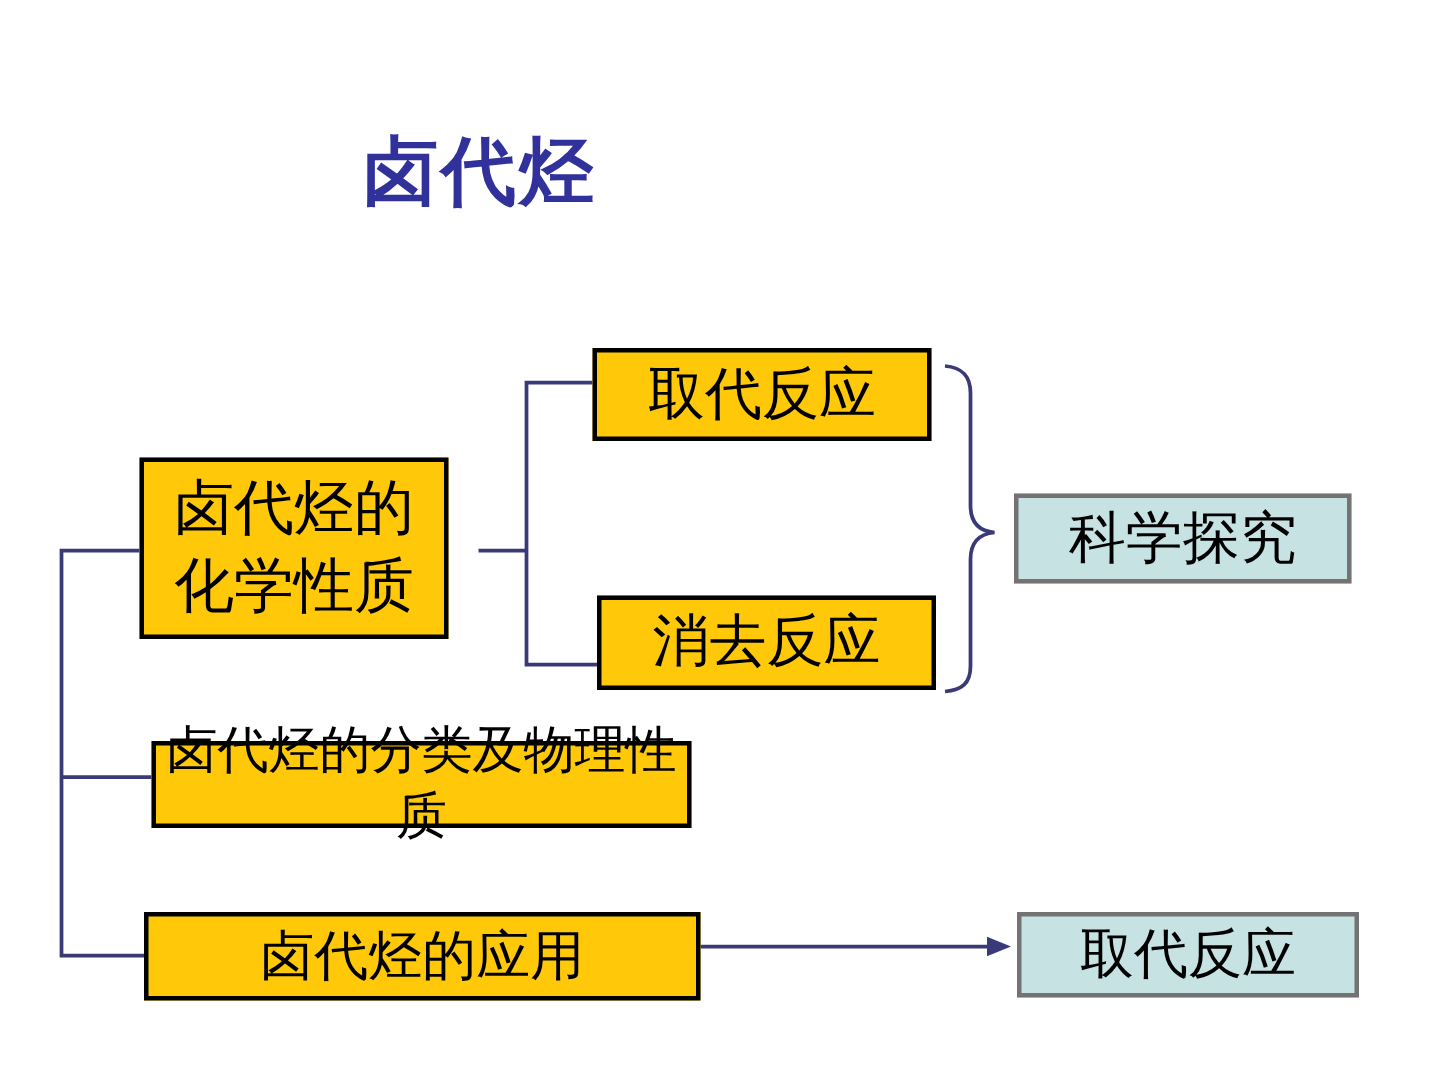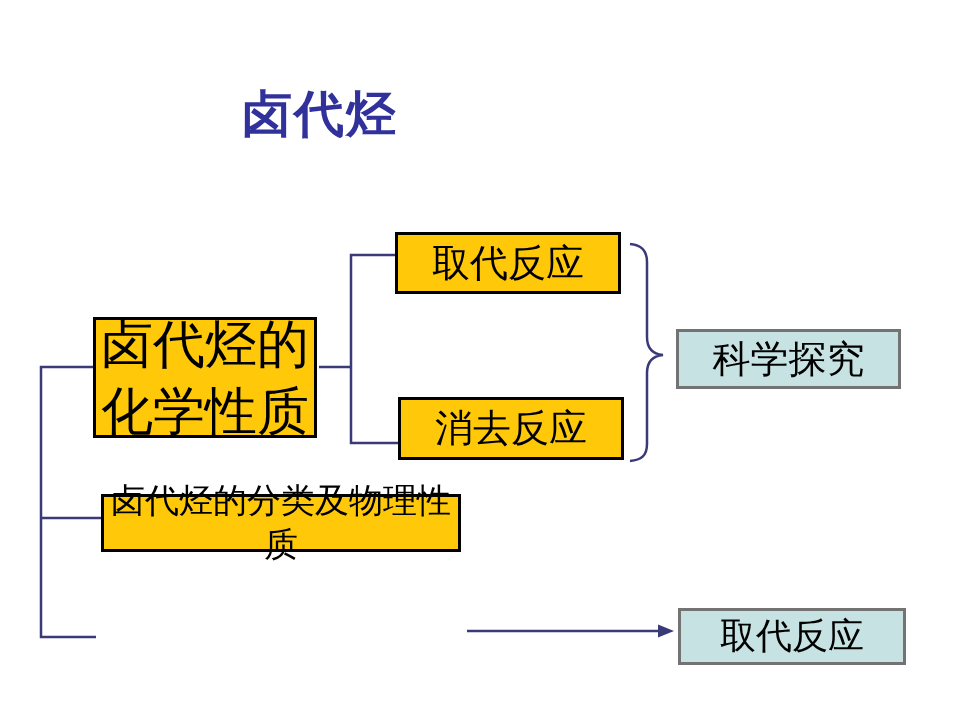--- a/index.html
+++ b/index.html
@@ -44,21 +44,21 @@
     align-items: center;
     justify-content: center;
     text-align: center;
     color: #000;
     white-space: pre-line;
     line-height: 1.28;
   }
   .node.yellow { background: var(--topic-fill, #FFC808); border: 3px solid #000; }
   .node.cyan   { background: var(--outcome-fill, #C6E2E2); border: 3px solid #737373; }
 
-  .chem           { left: 93px;  top: 272px; width: 224px; height: 121px; font-size: 52px; }
+  .chem           { left: 93px;  top: 260px; width: 206px; height: 121px; font-size: 40px; }
   .substitution   { left: 395px; top: 187px; width: 226px; height: 62px;  font-size: 38px; }
   .elimination    { left: 398px; top: 352px; width: 226px; height: 63px;  font-size: 38px; }
   .inquiry        { left: 676px; top: 284px; width: 225px; height: 60px;  font-size: 38px; }
   .classification { left: 101px; top: 449px; width: 360px; height: 58px;  font-size: 34px; }
   .application    { left: 96px;  top: 563px; width: 371px; height: 59px;  font-size: 36px; }
   .practice       { left: 678px; top: 563px; width: 228px; height: 57px;  font-size: 36px; border-width: 2px; }
 </style>
 </head>
 <body style="background: rgb(255, 255, 255);">
 
@@ -86,16 +86,17 @@
 化学性质</div>
 
   <div class="node yellow substitution">取代反应</div>
 
   <div class="node yellow elimination">消去反应</div>
 
   <div class="node cyan inquiry">科学探究</div>
 
   <div class="node yellow classification">卤代烃的分类及物理性质</div>
 
+  <div class="node yellow application">卤代烃的应用</div>
 
   <div class="node cyan practice">取代反应</div>
 
 </div>
 
 </body></html>

